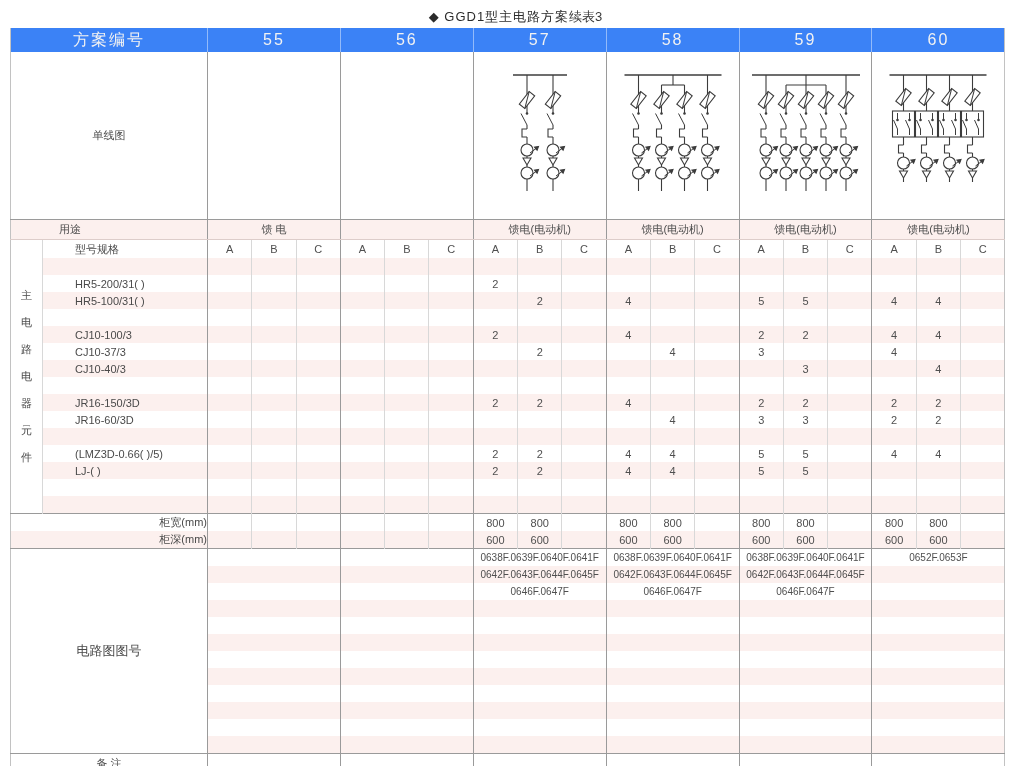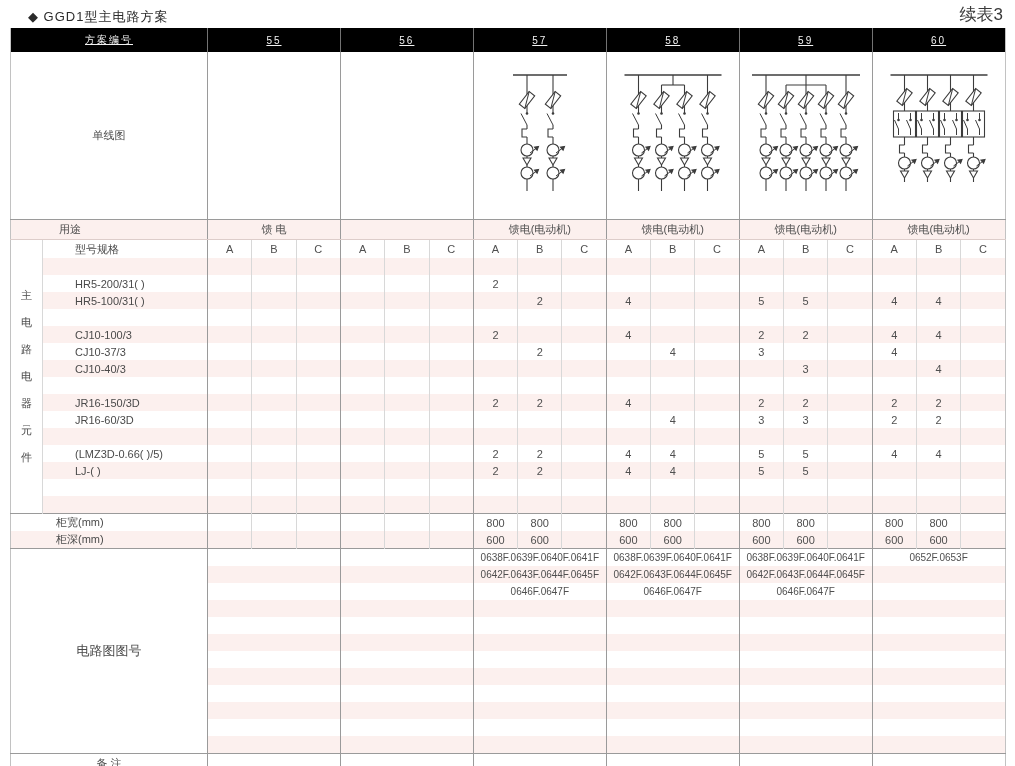--- a/index.html
+++ b/index.html
@@ -2,50 +2,50 @@
 <html><head>
 <meta charset="utf-8">
 <style>
   html,body{margin:0;padding:0;background:#fff;}
   body{
     width:1015px;height:766px;overflow:hidden;
     font-family:"Liberation Sans","DejaVu Sans",sans-serif;
     color:#4f4f4f;
   }
   .page{padding:2px 10px 0 10px;}
-  .titlebar{display:flex;justify-content:space-between;align-items:flex-end;height:24px;padding:0 0 2px 2px;margin-left:16px;}
+  .titlebar{display:flex;justify-content:center;align-items:flex-end;height:24px;padding:0 0 2px 2px;margin-left:16px;}
   .doc-title{font-size:13px;color:#2b2b2b;letter-spacing:1px;}
-  .cont-note{font-size:17px;color:#3a3a3a;padding-right:2px;}
+  .cont-note{font-size:13px;color:#3a3a3a;padding-right:2px;}
   table.main{
     width:995px;border-collapse:collapse;table-layout:fixed;
     border-left:1px solid #c2c2c2;border-right:1px solid #c2c2c2;
   }
   tr.hdr th{
-    background:#000000;color:#f2f2f2;font-weight:normal;font-size:10px;
-    height:22px;letter-spacing:2px;border-right:1px solid rgba(255,255,255,.45);text-decoration:underline;
+    background:#3b82f6;color:#f2f2f2;font-weight:normal;font-size:16px;
+    height:22px;letter-spacing:2px;border-right:1px solid rgba(255,255,255,.45);
   }
   tr.hdr th:last-child{border-right:none;}
   td{font-size:11px;padding:0;vertical-align:middle;text-align:center;
      border-right:1px solid #d8d8d8;overflow:hidden;white-space:nowrap;}
   td.e{border-right:1px solid #9a9a9a;}
   td:last-child{border-right:none;}
   tr.p td{background:#fcf0ee;}
   tr.w td{background:#ffffff;}
   tr.dg td{background:#fff;height:167px;vertical-align:middle;}
   tr.sep-top td{border-top:1px solid #9a9a9a;}
   tr.usage td{border-bottom:1px solid #ddcdca;height:19px;margin-top:24px;}
   tr.spec td{height:18px;}
   tr.comp td{height:17px;}
   tr.dim td{height:17px;}
   tr.bsec td{height:17px;font-size:10px;letter-spacing:0;}
   tr.remarks td{height:19px;border-bottom:2px solid #9a9a9a;}
   td.rl{color:#4a4a4a;}
   td.lbl{text-align:left;padding-left:48px;color:#4a4a4a;}
   td.lbl2{text-align:left;padding-left:32px;color:#4a4a4a;}
-  td.lblw{text-align:left;padding-left:45px;color:#4a4a4a;}
+  td.lblw{text-align:right;padding-left:45px;color:#4a4a4a;}
   td.vlab{border-right:1px solid #d8d8d8;}
   .vstack{display:flex;flex-direction:column;justify-content:center;align-items:center;height:100%;}
   .vstack span{font-size:11px;line-height:27px;color:#4a4a4a;}
   svg.sld{display:block;margin:0 auto;}
 </style>
 </head>
 <body>
 
 <div class="page">
   <div class="titlebar">

